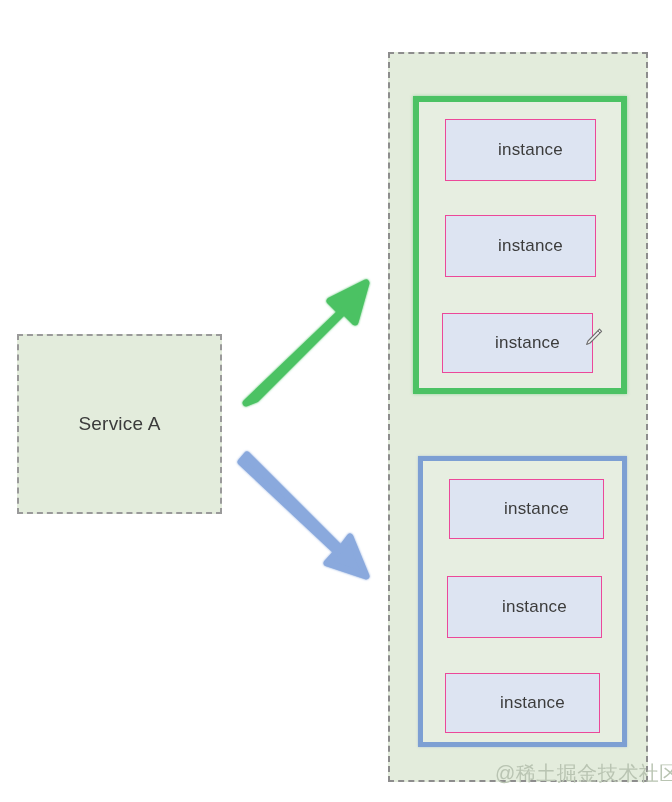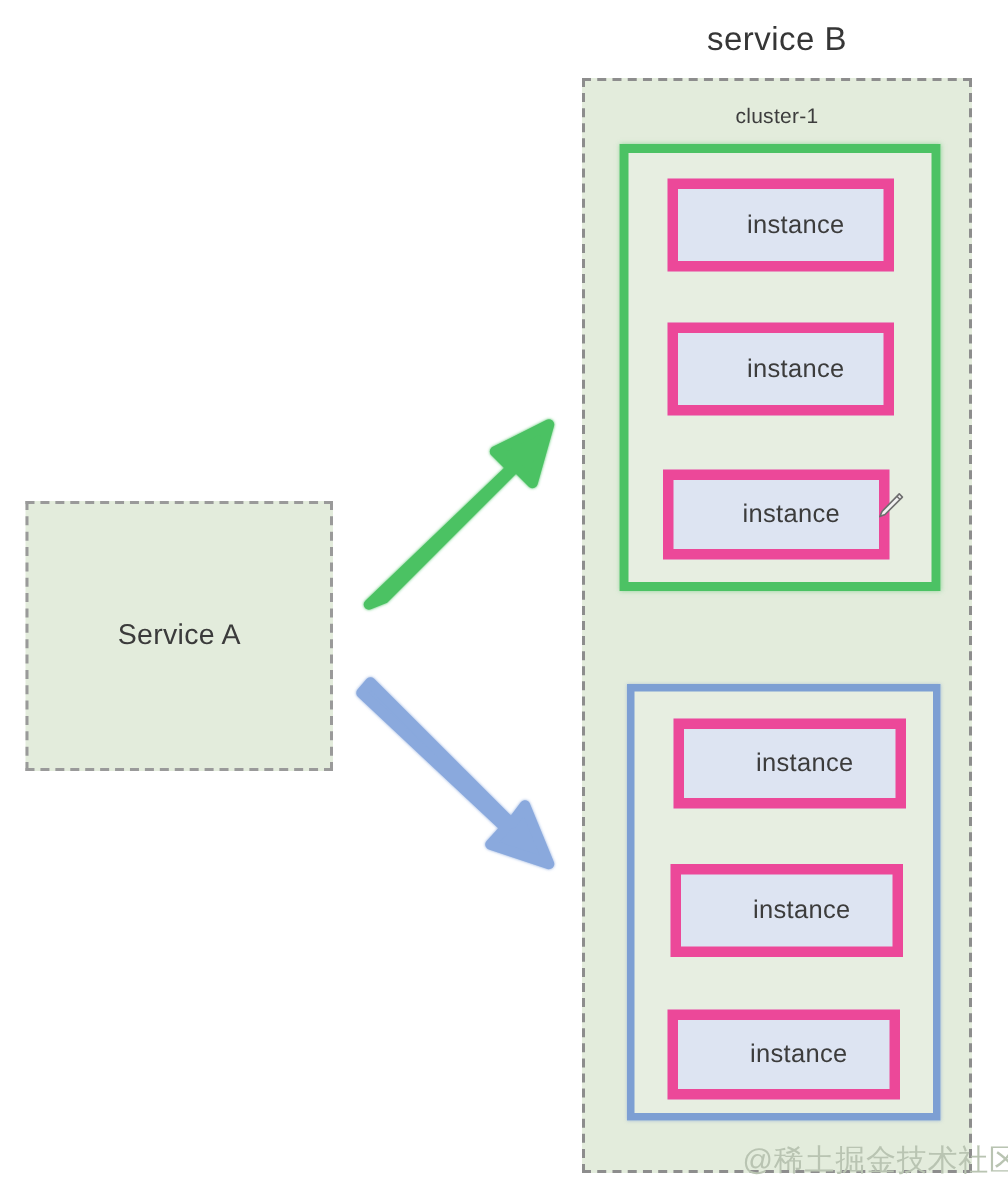--- a/index.html
+++ b/index.html
@@ -105,21 +105,21 @@
     height: 291px;
     border: 5px solid #7d9fd3;
     box-shadow: 0 0 2px rgba(125,159,211,.5);
   }
 
   
   .instance {
     position: absolute;
     box-sizing: border-box;
     background: #dde4f2;
-    border: 7px solid #ec4899;
+    border: 1px solid #ec4899;
     display: flex;
     align-items: center;
     justify-content: center;
     font-size: 17px;
     color: #3c3c3c;
     letter-spacing: .2px;
     padding-left: 20px;
   }
 
   
@@ -163,25 +163,23 @@
 </style>
 </head>
 <body>
 
 <div id="canvas">
 
   <div class="service-a-box">
     <div class="service-a-label">Service A</div>
   </div>
 
-  <div class="service-b-title">service B</div>
 
   <div class="service-b-box">
 
-    <div class="cluster-label cluster-1-label">cluster-1</div>
 
     <div class="cluster-box cluster-1-box">
       <div class="instance c1-i0">instance</div>
       <div class="instance c1-i1">instance</div>
       <div class="instance c1-i2">instance</div>
     </div>
 
 
     <div class="cluster-box cluster-2-box">
       <div class="instance c2-i0">instance</div>

